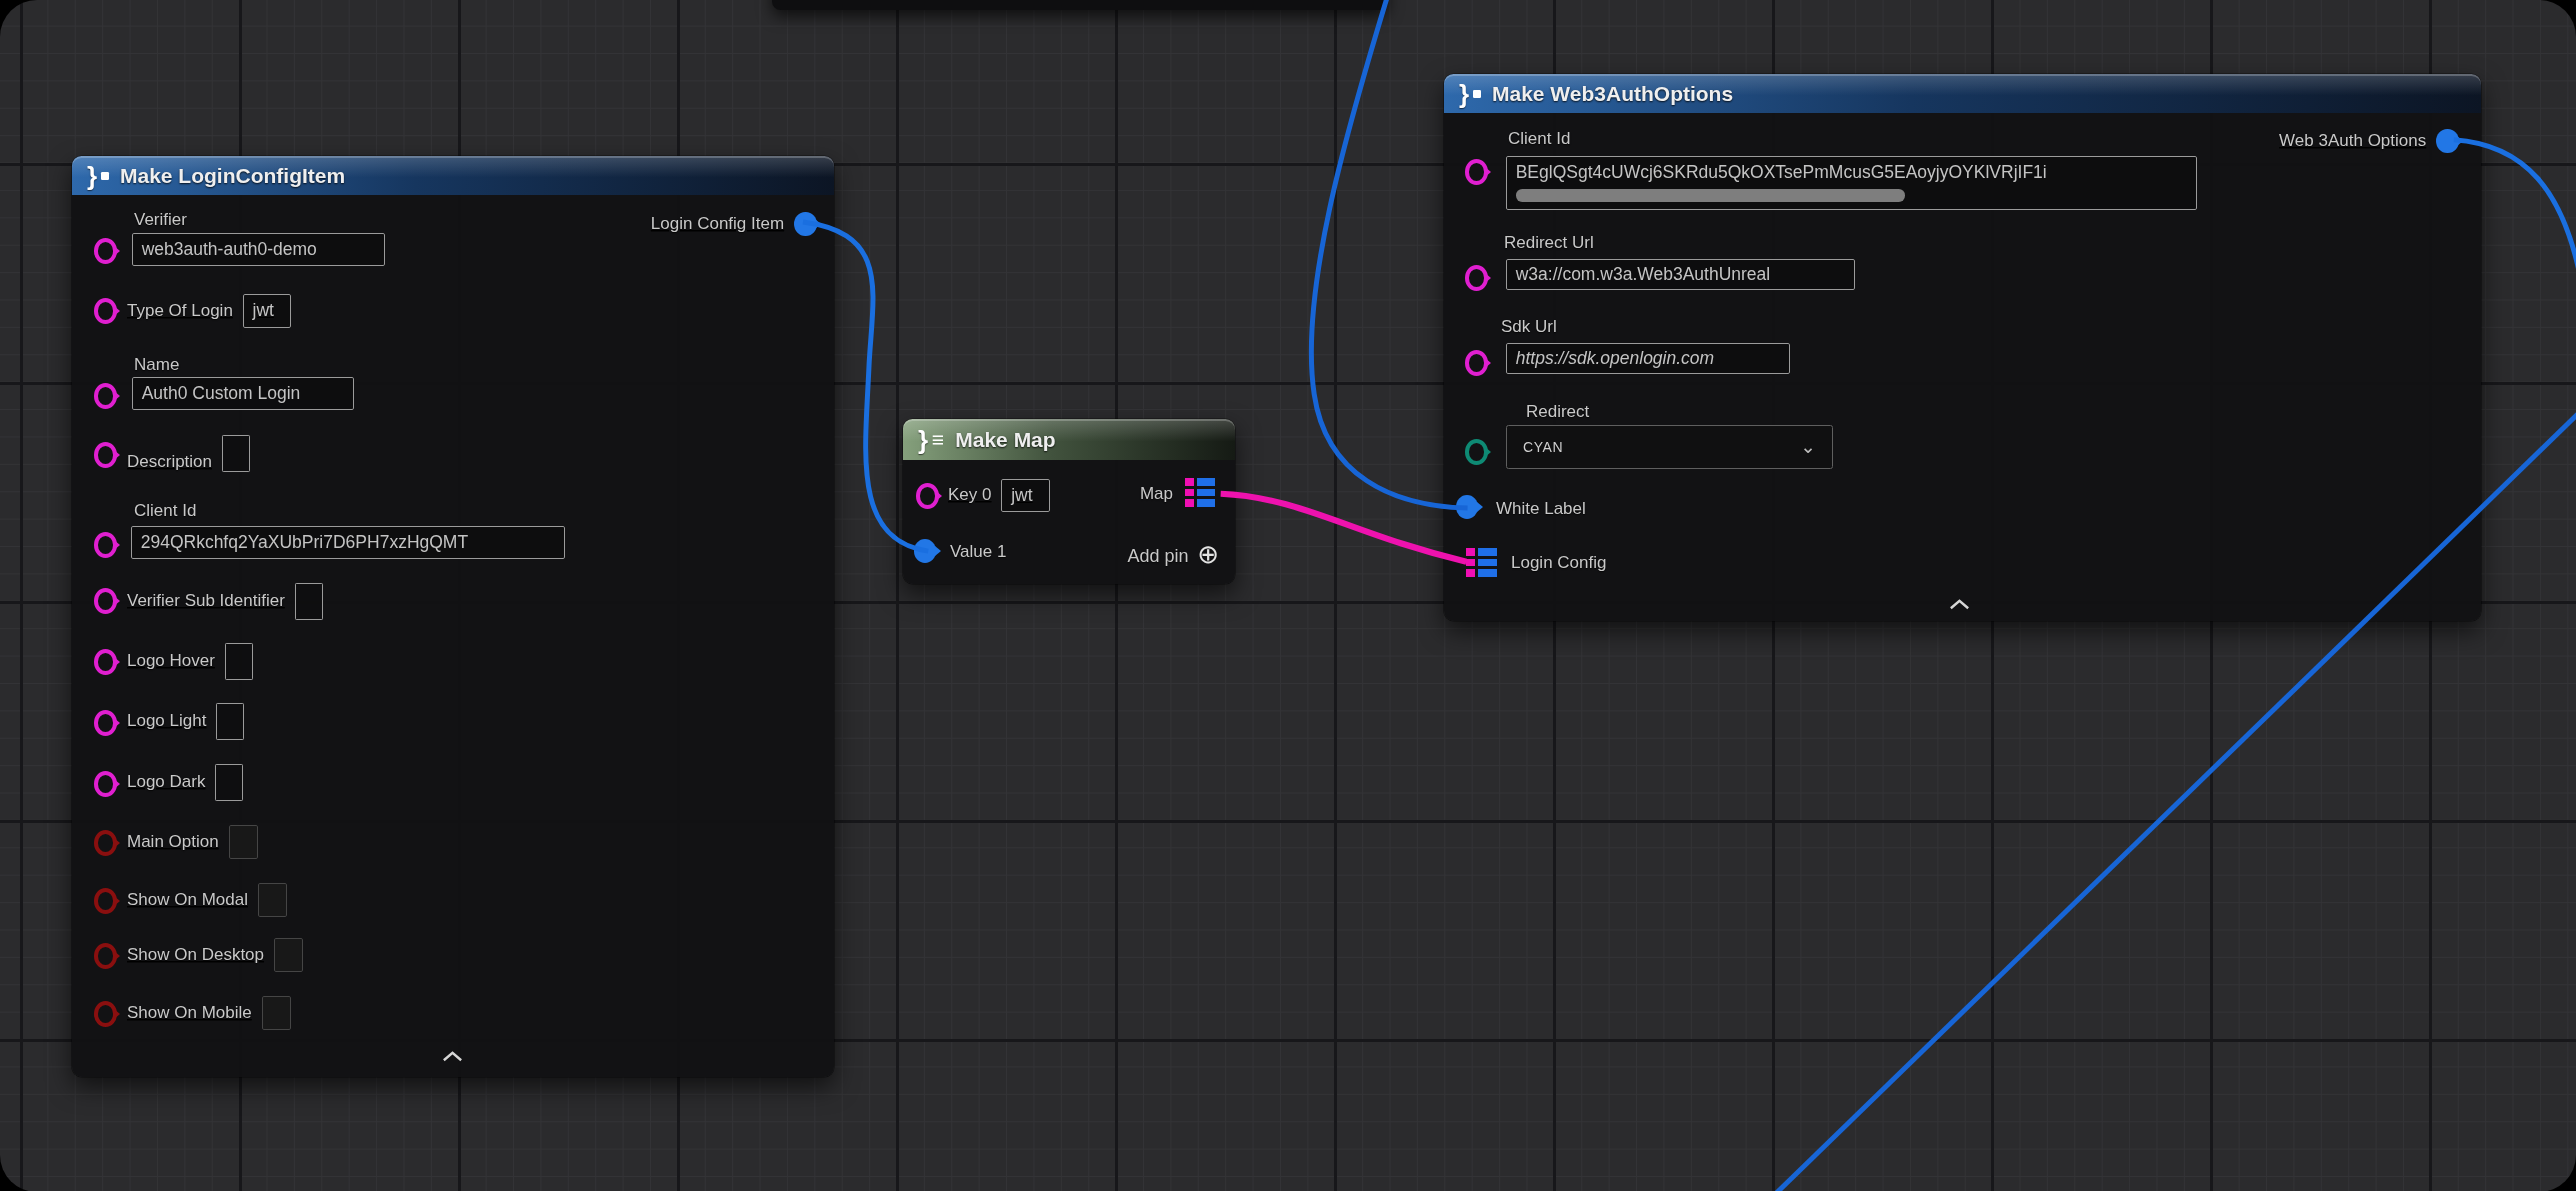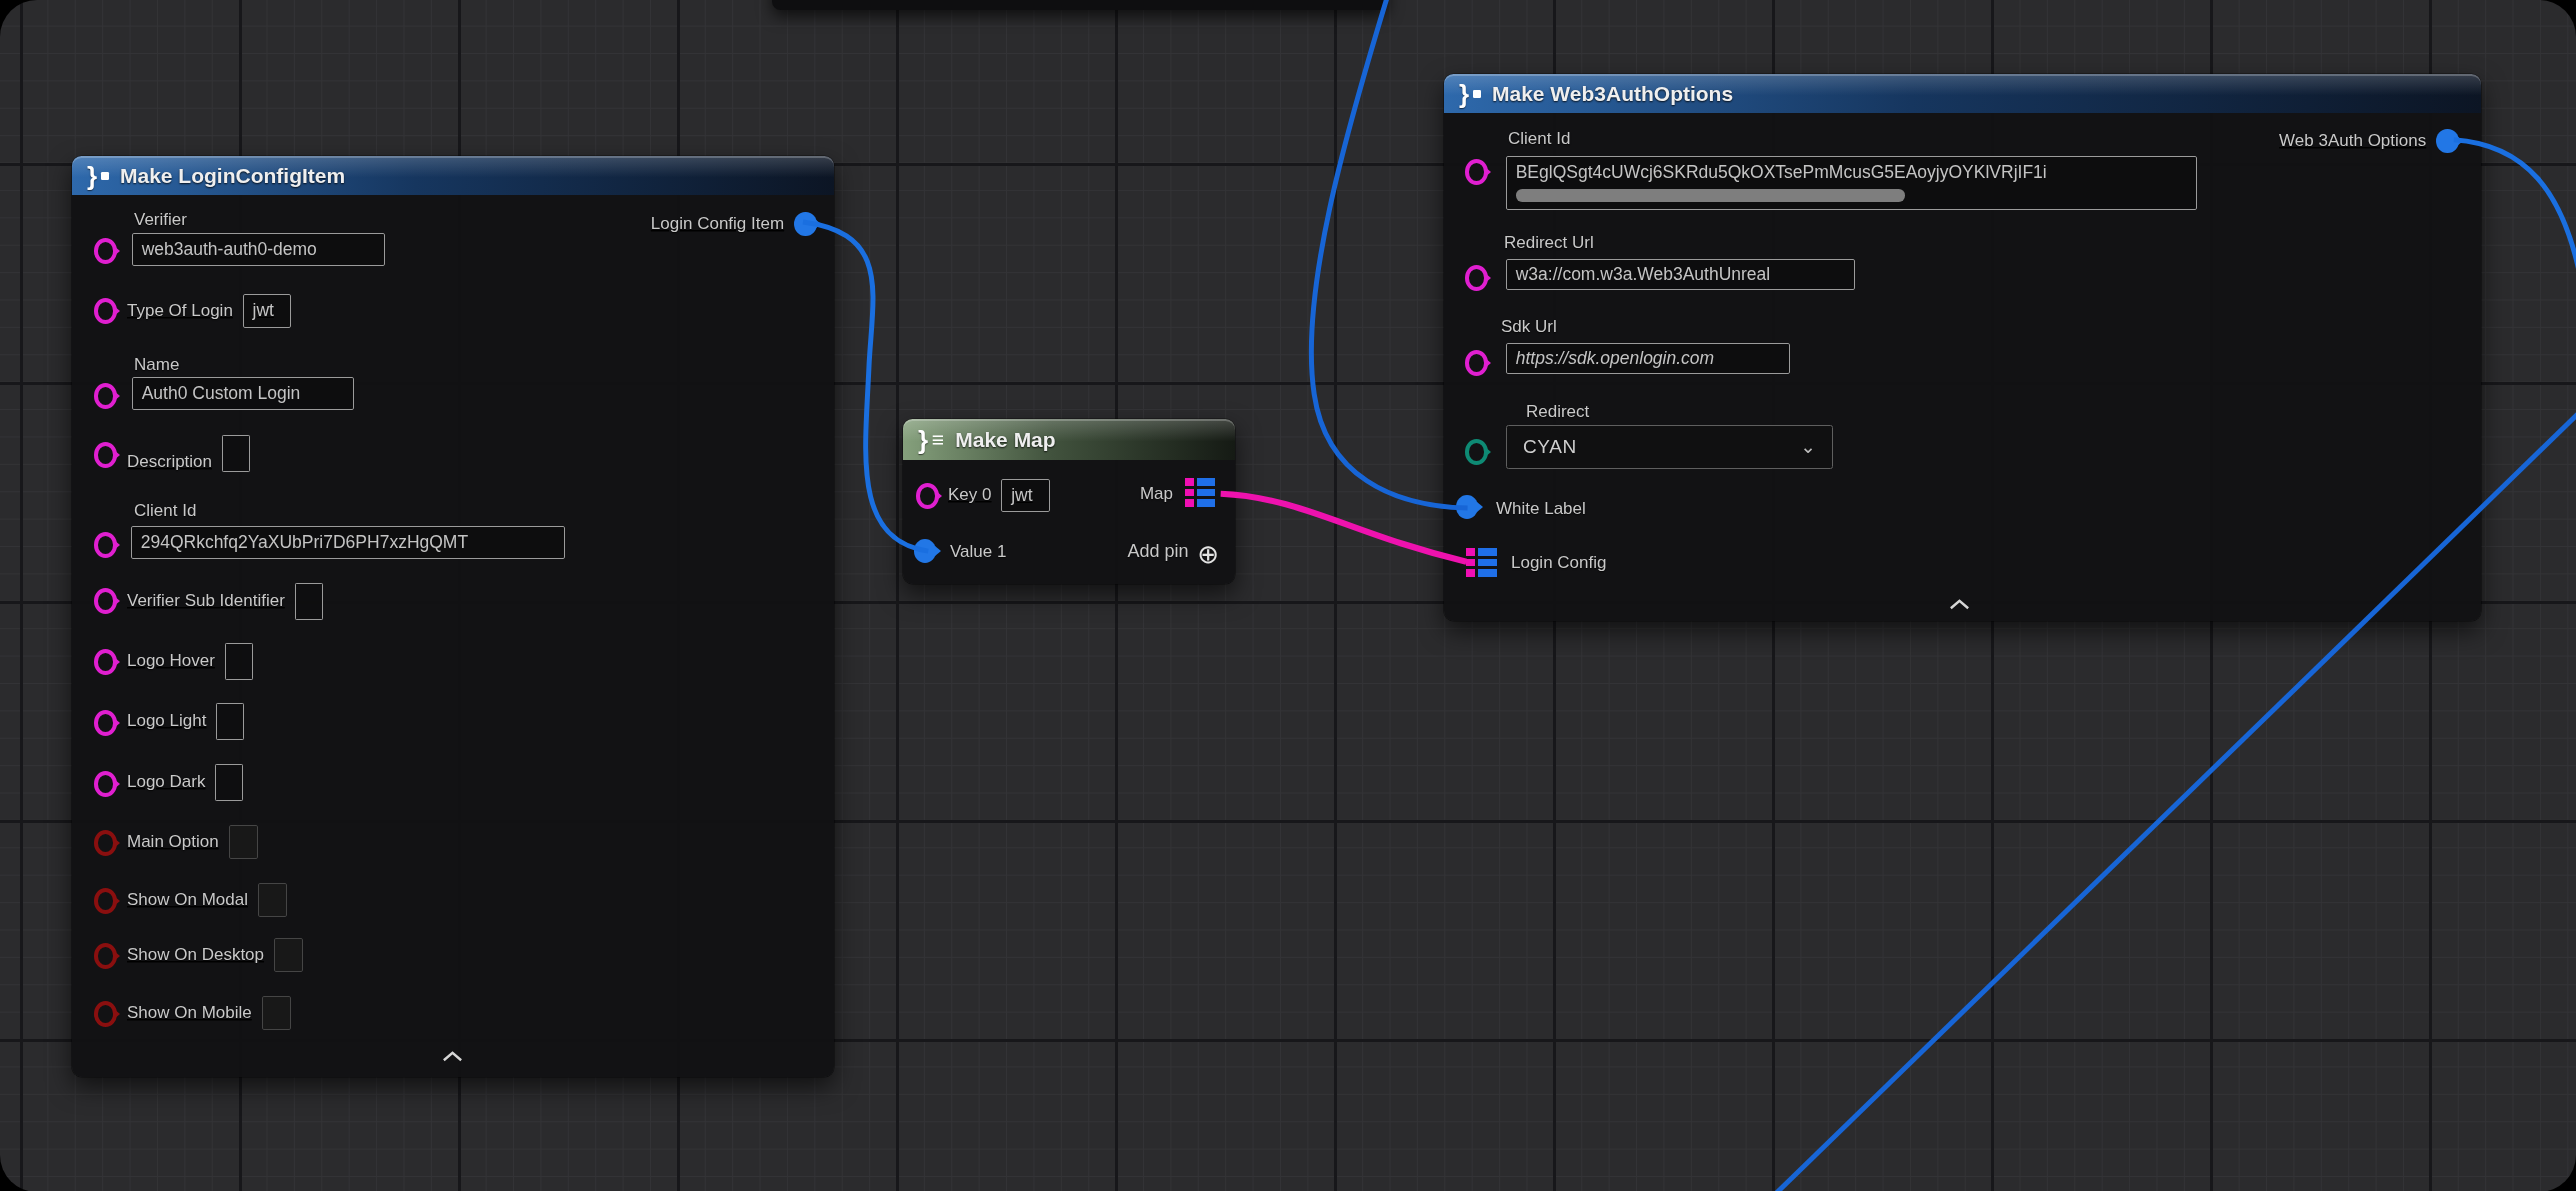--- a/index.html
+++ b/index.html
@@ -38,24 +38,24 @@
   .pin{position:absolute;width:15px;height:17.5px;border:4.4px solid var(--c);border-radius:50%;}
   .pin::after{content:"";position:absolute;left:16px;top:50%;transform:translateY(-50%);
     border-left:6.9px solid var(--c);border-top:5px solid transparent;border-bottom:5px solid transparent;}
   .pin.filled{width:22.4px;height:24px;background:var(--c);border:none;border-radius:50%;}
   .pin.filled::after{left:21px;}
   .mappin{position:absolute;display:grid;grid-template-columns:8.7px 18.7px;grid-auto-rows:7.5px;gap:3.1px;}
   .mappin span.k{background:#f00fb4;}
   .mappin span.v{background:#1f6fe8;}
   .dd{position:absolute;border:1.2px solid #5f5f5f;background:#101011;border-radius:2.5px;
     display:flex;align-items:center;justify-content:space-between;padding:0 16px;}
-  .dd .ddtxt{font-size:19px;color:#cfcfcf;letter-spacing:0.6px;}
+  .dd .ddtxt{font-size:14px;color:#cfcfcf;letter-spacing:0.6px;}
   .dd .ddchev{font-size:18.7px;color:#bdbdbd;line-height:0;}
   .chev{position:absolute;width:21px;height:11.2px;}
-  .addpin{display:flex;align-items:flex-start;gap:8.7px;}
+  .addpin{display:flex;align-items:flex-end;gap:8.7px;}
   .addpin .plus{font-size:26px;color:#e3e3e3;font-weight:normal;line-height:1;}
   .wires{position:absolute;inset:0;z-index:40;pointer-events:none;}
   .offnode{position:absolute;background:#0e0e10;border-radius:8.7px;box-shadow:0 6.2px 15px rgba(0,0,0,.65);}
 </style>
 </head>
 <body>
 
 <div class="canvas">
 
   <div class="offnode" style="left:772px;top:-21px;width:616px;height:31px;"></div>

